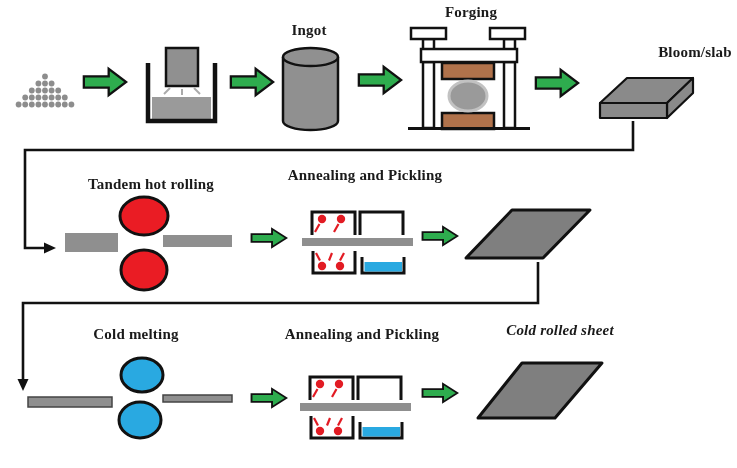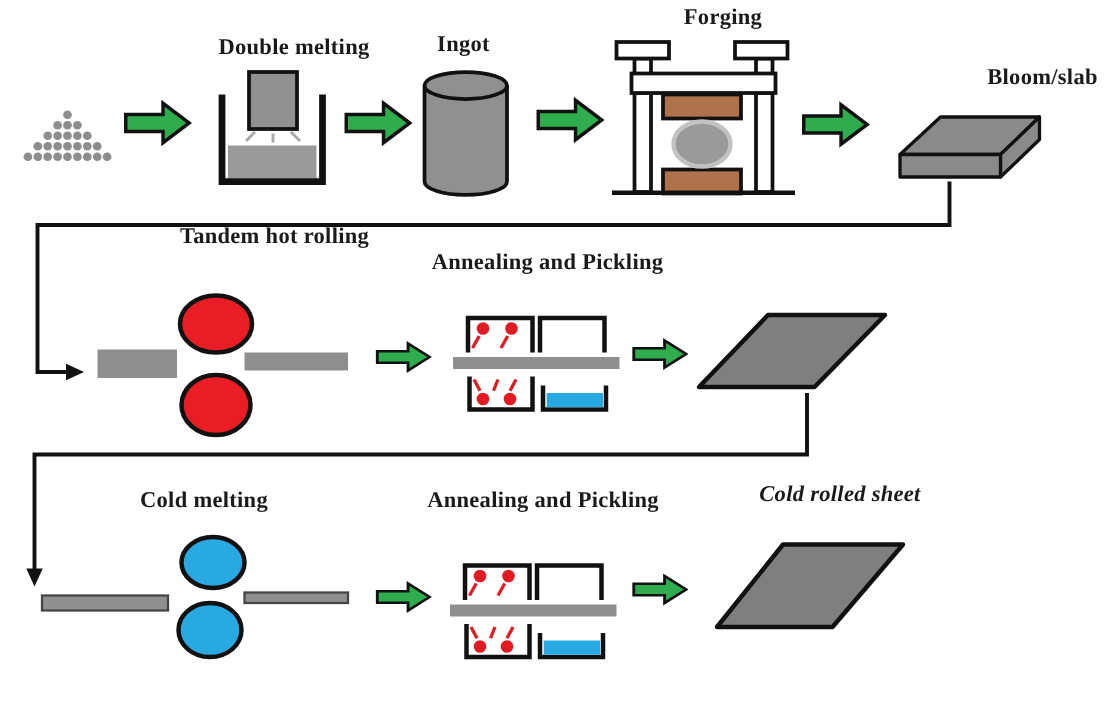--- a/index.html
+++ b/index.html
@@ -54,21 +54,20 @@
         <circle cx="43.2" cy="32.5" r="2.9"></circle>
         <circle cx="49.8" cy="32.5" r="2.9"></circle>
         <circle cx="56.4" cy="32.5" r="2.9"></circle>
     </g>
   </svg>
 
   <svg class="abs" style="left:82px;top:66px;" width="46" height="32" viewBox="0 0 50 34" preserveAspectRatio="none">
     <polygon points="2,11 29,11 29,3 48,17 29,31 29,23 2,23" fill="#2EAC4E" stroke="#111" stroke-width="2.5"></polygon>
   </svg>
 
-  <div class="lbl" style="left:196px;top:24px;">Double melting</div>
 
   <svg class="abs" style="left:144px;top:44px;" width="78" height="82" viewBox="0 0 78 82">
     <rect x="8" y="53" width="59" height="22" fill="#9a9a9a"></rect>
     <rect x="22" y="4" width="32" height="38" fill="#909090" stroke="#111" stroke-width="2.5"></rect>
     <g stroke="#aaaaaa" stroke-width="2">
       <line x1="26" y1="44" x2="20" y2="50"></line>
       <line x1="38" y1="45" x2="38" y2="51"></line>
       <line x1="50" y1="44" x2="56" y2="50"></line>
     </g>
     <path d="M4,19 V77 H71 V19" fill="none" stroke="#111" stroke-width="4.5"></path>
@@ -82,21 +81,21 @@
 
   <svg class="abs" style="left:281px;top:46px;" width="60" height="88" viewBox="0 0 60 88">
     <path d="M2,11 V75 A27.5,9 0 0 0 57,75 V11" fill="#909090" stroke="#111" stroke-width="2.5"></path>
     <ellipse cx="29.5" cy="11" rx="27.5" ry="9" fill="#909090" stroke="#111" stroke-width="2.5"></ellipse>
   </svg>
 
   <svg class="abs" style="left:357px;top:64px;" width="46" height="32" viewBox="0 0 50 34" preserveAspectRatio="none">
     <polygon points="2,11 29,11 29,3 48,17 29,31 29,23 2,23" fill="#2EAC4E" stroke="#111" stroke-width="2.5"></polygon>
   </svg>
 
-  <div class="lbl" style="left:482px;top:4px;">Forging</div>
+  <div class="lbl" style="left:471px;top:4px;">Forging</div>
 
   <svg class="abs" style="left:400px;top:24px;" width="136" height="110" viewBox="0 0 136 110">
     <g fill="#ffffff" stroke="#111" stroke-width="2.5">
       <rect x="23" y="15" width="11" height="12"></rect>
       <rect x="104" y="15" width="11" height="12"></rect>
       <rect x="11" y="4" width="35" height="11"></rect>
       <rect x="90" y="4" width="35" height="11"></rect>
       <rect x="23" y="38" width="11" height="66"></rect>
       <rect x="104" y="38" width="11" height="66"></rect>
       <rect x="21" y="25" width="96" height="13"></rect>
@@ -114,21 +113,21 @@
   <div class="lbl" style="left:671px;top:44px;margin-left:24px;">Bloom/slab</div>
 
   <svg class="abs" style="left:595px;top:72px;" width="104" height="50" viewBox="0 0 104 50">
     <g fill="#8a8a8a" stroke="#111" stroke-width="2.2" stroke-linejoin="round">
       <polygon points="5,31 32,6 98,6 72,31"></polygon>
       <polygon points="72,31 98,6 98,21 72,46"></polygon>
       <rect x="5" y="31" width="67" height="15"></rect>
     </g>
   </svg>
 
-  <div class="lbl" style="left:151px;top:150px;margin-left:32px;">Tandem hot rolling</div>
+  <div class="lbl" style="left:151px;top:176px;">Tandem hot rolling</div>
 
   <svg class="abs" style="left:60px;top:192px;" width="180" height="102" viewBox="0 0 180 102">
     <rect x="5" y="41" width="53" height="19" fill="#8f8f8f"></rect>
     <rect x="103" y="43" width="69" height="12" fill="#8f8f8f"></rect>
     <ellipse cx="84" cy="24" rx="24" ry="19" fill="#EA1C24" stroke="#111" stroke-width="3"></ellipse>
     <ellipse cx="84" cy="78" rx="23" ry="20" fill="#EA1C24" stroke="#111" stroke-width="3"></ellipse>
   </svg>
 
   <svg class="abs" style="left:250px;top:227px;" width="38" height="22" viewBox="0 0 50 34" preserveAspectRatio="none">
     <polygon points="2,11 29,11 29,3 48,17 29,31 29,23 2,23" fill="#2EAC4E" stroke="#111" stroke-width="2.5"></polygon>

